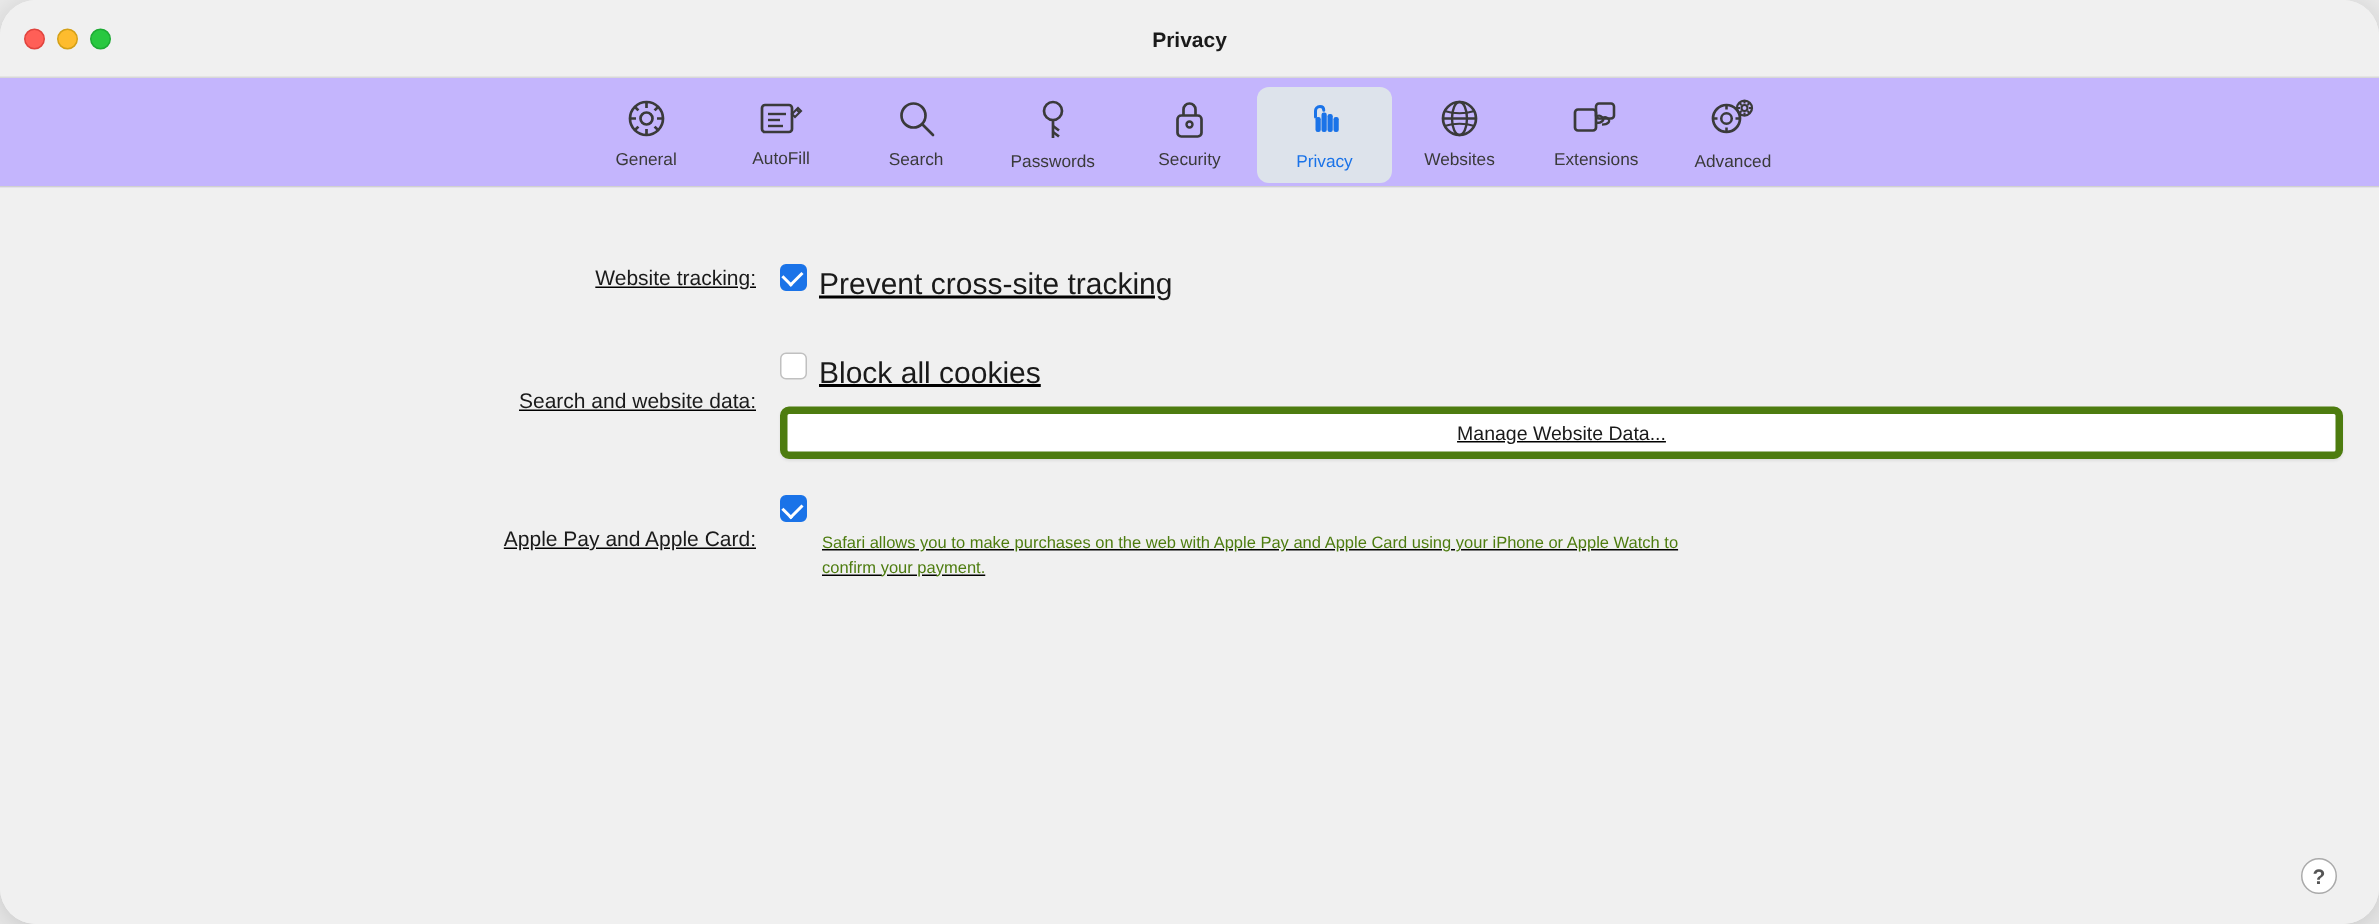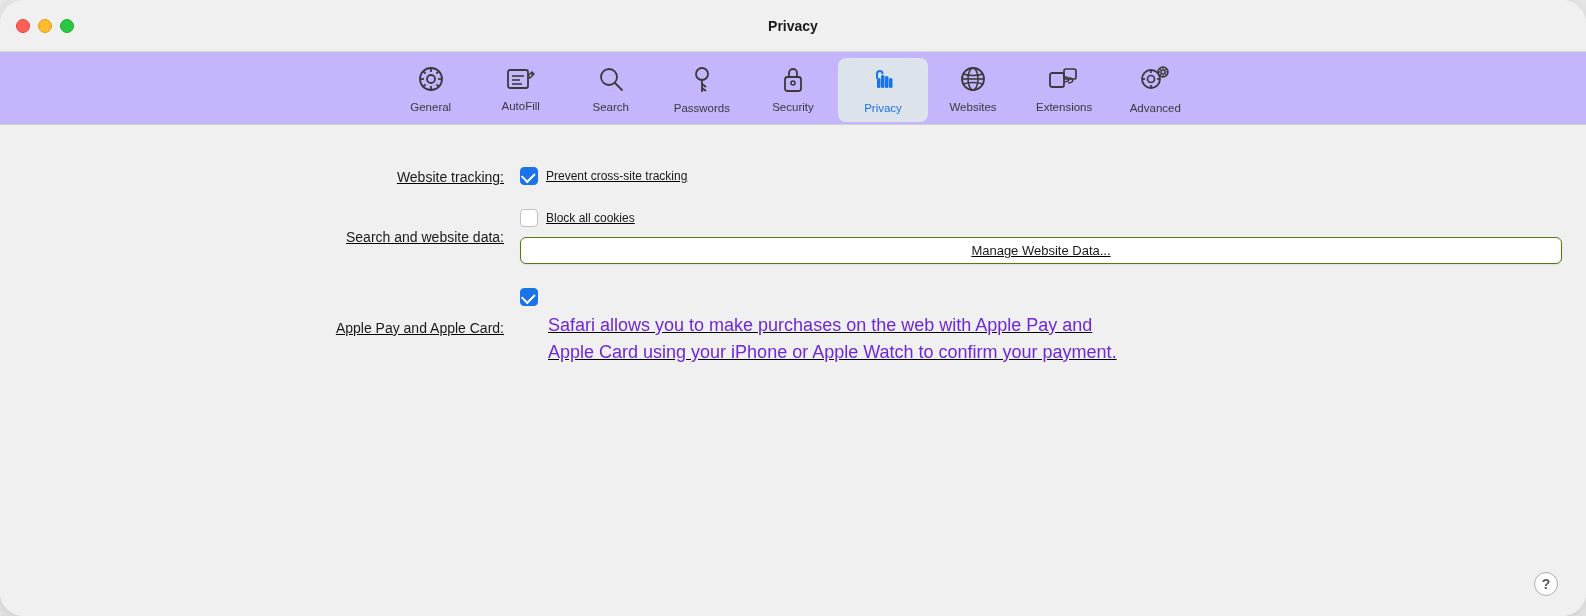--- a/index.html
+++ b/index.html
@@ -172,40 +172,41 @@
       content: '';
       width: 10px;
       height: 7px;
       border-left: 2px solid white;
       border-bottom: 2px solid white;
       transform: rotate(-45deg) translateY(-1px);
       display: block;
     }
 
     .checkbox-text {
-      font-size: 12px;
+      font-size: 20px;
       color: #1a1a1a;
+      margin-top: 12px;
     }
 
     .description-text {
-      font-size: 18px;
-      color: #6d28d9;
+      font-size: 11px;
+      color: #4d7c0f;
       line-height: 1.5;
       max-width: 600px;
       padding-left: 28px;
     }
 
     
     .manage-btn {
       display: inline-flex;
       align-items: center;
       justify-content: center;
       padding: 5px 18px;
       background: white;
-      border: 1px solid #4d7c0f;
+      border: 5px solid #4d7c0f;
       border-radius: 6px;
       font-size: 13px;
       cursor: pointer;
       color: #1a1a1a;
       margin-top: 4px;
       margin-left: 0;
       box-shadow: 0 1px 2px rgba(0,0,0,0.07);
     }
 
     

